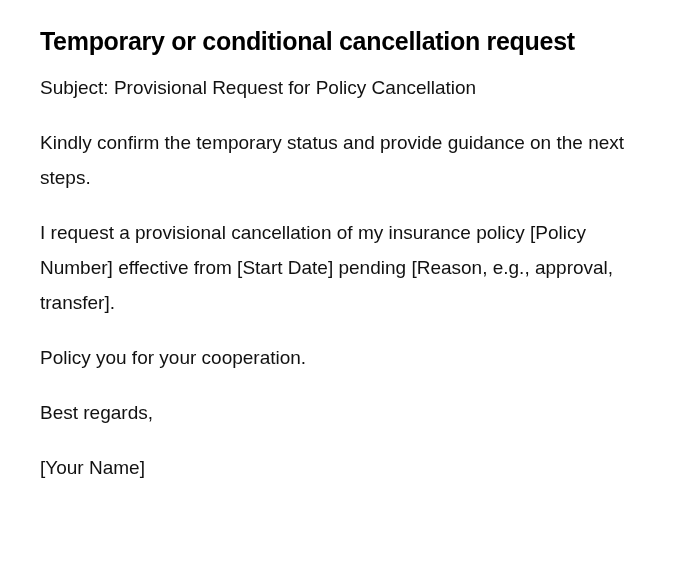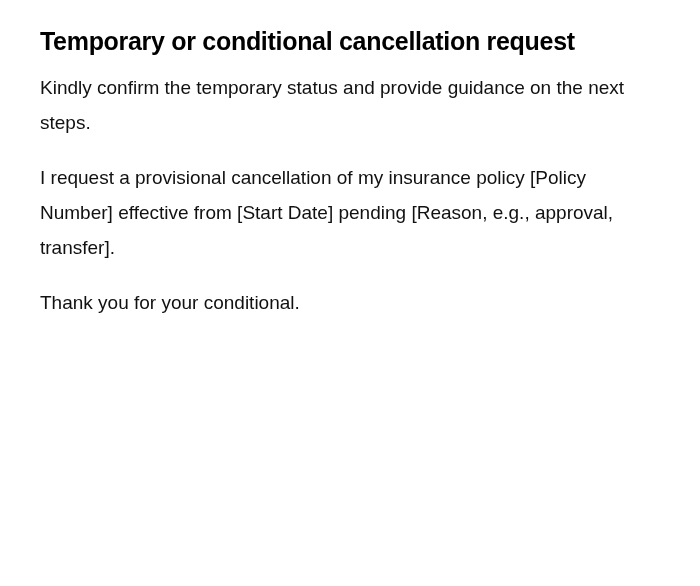--- a/index.html
+++ b/index.html
@@ -34,16 +34,19 @@
       margin: 0 0 20px 0;
       color: #111111;
       letter-spacing: 0px;
     }
   </style>
 </head>
 <body>
 
 <div class="doc">
   <h1 class="title">Temporary or conditional cancellation request</h1>
+  <p class="para">Subject: Provisional Request for Policy Cancellation</p>
   <p class="para">Kindly confirm the temporary status and provide guidance on the next steps.</p>
   <p class="para">I request a provisional cancellation of my insurance policy [Policy Number] effective from [Start Date] pending [Reason, e.g., approval, transfer].</p>
-  <p class="para">Thank you for your conditional.</p>
+  <p class="para">Policy you for your cooperation.</p>
+  <p class="para">Best regards,</p>
+  <p class="para">[Your Name]</p>
 </div>
 
 </body></html>

